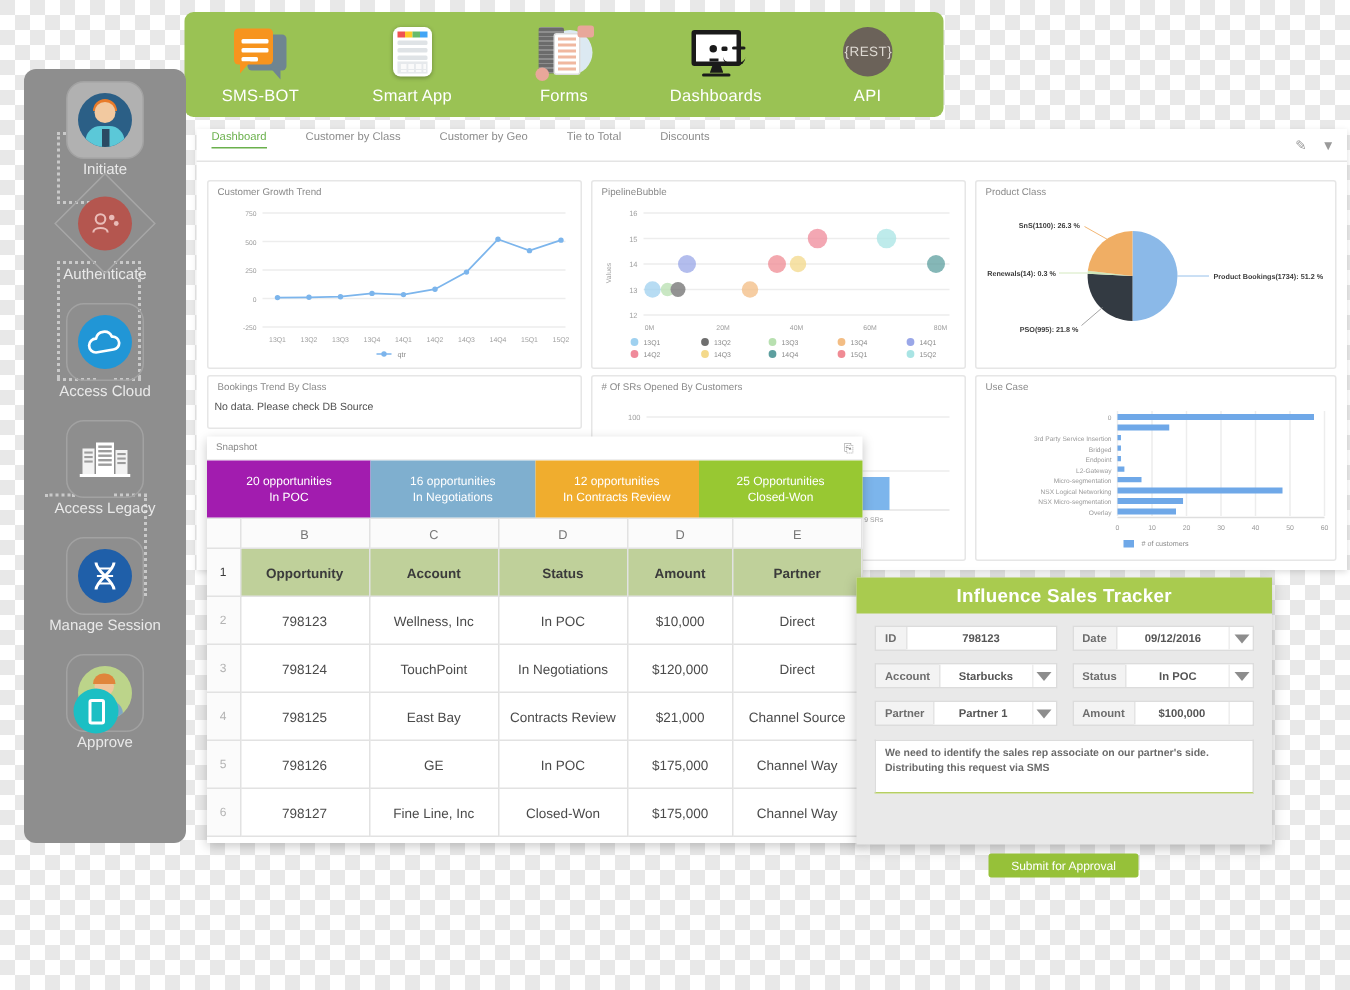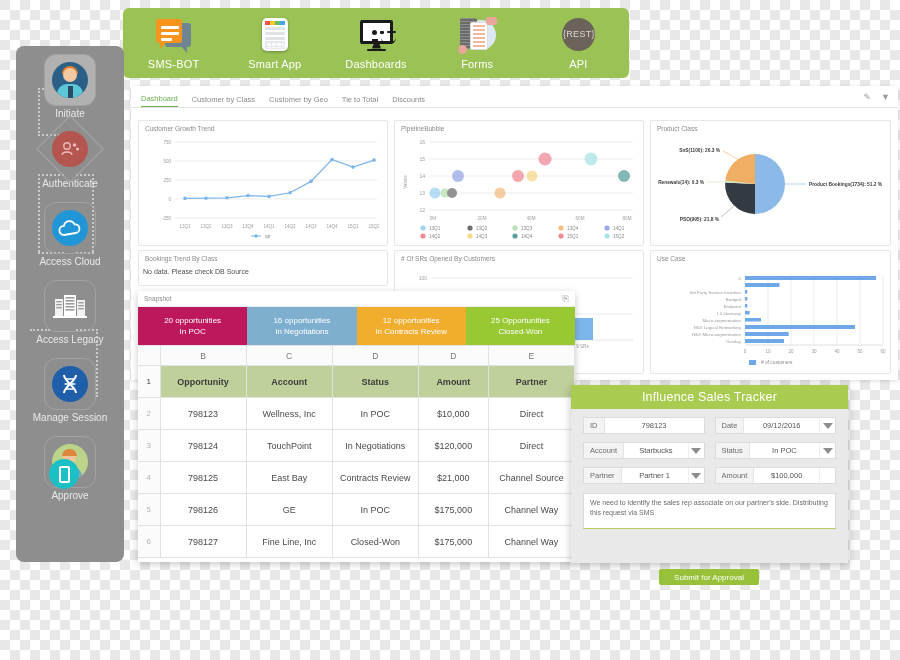--- a/index.html
+++ b/index.html
@@ -119,21 +119,21 @@
     background:#1bbfc4; display:flex;align-items:center;justify-content:center; }
   .phone-badge .ph { width:11px;height:17px;border:2px solid #fff;border-radius:2px; }
 
   .dots { position:absolute; border-top:2px dotted #c9c9c9; }
 
   
   #dashboard {
     position: absolute; left: 131px; top: 86px; width: 767px; height: 294px;
     background: #ffffff; box-shadow: 0 1px 4px rgba(0,0,0,.14);
   }
-  #tabs { height: 22px; display:flex; align-items:flex-end; gap:14px; padding-left:10px;
+  #tabs { height: 22px; display:flex; align-items:flex-start; gap:26px; padding-left:10px;
     border-bottom: 1px solid #e4e4e4; }
   .tab { font-size: 7.5px; color: #8b8b8b; padding-bottom: 3px; }
   .tab.active { color: #6ab04c; border-bottom: 1.5px solid #6ab04c; }
   #tab-icons { position:absolute; right:8px; top:6px; display:flex; gap:10px; }
   #tab-icons span { font-size: 9px; color:#9a9a9a; }
 
   .panel { position:absolute; background:#fff; border:1px solid #e6e6e6; border-radius:2px; }
   .panel-title { font-size: 6.5px; color:#8a8a8a; padding:4px 6px 0; }
 
   
@@ -142,38 +142,38 @@
   
   #snapshot {
     position:absolute; left:138px; top:291px; width:437px; height:271px;
     background:#ffffff; box-shadow: 0 2px 7px rgba(0,0,0,.22);
   }
   #snapshot-head { height:16px; display:flex; align-items:center; justify-content:space-between;
     padding:0 6px; font-size:6.5px; color:#8a8a8a; border-bottom:1px solid #eee; }
   #stage-bar { display:flex; height:38px; }
   .stage { flex:1; display:flex; flex-direction:column; align-items:center; justify-content:center;
     color:#fff; font-size:8px; line-height:11px; text-align:center; }
-  .stage.s1 { background:#be185d; }
+  .stage.s1 { background:#a21caf; }
   .stage.s2 { background:#7fafcf; }
   .stage.s3 { background:#f0ad2e; }
   .stage.s4 { background:#98c832; }
 
   #sheet { width:100%; border-collapse:collapse; table-layout:fixed; }
   #sheet col.gutter { width:22px; }
   #sheet th, #sheet td { border:1px solid #e2e2e2; text-align:center; font-size:9px; color:#4a4a4a;
     height:32px; }
   #sheet thead th { height:20px; font-size:8.5px; color:#777; background:#fbfbfb; font-weight:normal; }
   #sheet td.gutter, #sheet th.gutter { background:#fbfbfb; color:#b3b3b3; font-size:8px; border-left:none;}
   #sheet tr.hdr td { background:#bfd09a; font-weight:bold; color:#3b3b3b; }
   #sheet tr.hdr td.gutter { background:#fbfbfb; font-weight:normal; }
 
   
   #tracker {
     position:absolute; left:571px; top:385px; width:277px; height:178px;
-    background:#e9e9e9; box-shadow:0 2px 8px rgba(0,0,0,.25);
+    background:#e9e9e9; box-shadow:0 2px 8px rgba(0,0,0,.25);font-weight:bold;
   }
   #tracker-title { height:24px; background:#a9cb4f; color:#fff; font-size:12.5px;
     display:flex; align-items:center; justify-content:center; letter-spacing:.2px; }
   .tr-row { display:flex; gap:10px; padding:0 12px; margin-top:8px; }
   .field { display:flex; align-items:center; background:#f3f3f3; border:1px solid #dcdcdc;
     height:17px; font-size:7.5px; color:#6d6d6d; }
   .field .k { padding:0 6px; white-space:nowrap; }
   .field .v { background:#fff; height:100%; display:flex; align-items:center; padding:0 6px;
     color:#555; border-left:1px solid #e4e4e4; flex:1; justify-content:center; }
   .field .caret { width:16px; height:100%; background:#fff; display:flex; align-items:center;
@@ -216,50 +216,50 @@
           <b></b>
           <b></b>
           <b></b>
         </div>
       <div class="grid"></div>
     </div>
     <div class="lbl">Smart App</div>
   </div>
 
   <div class="app-tile">
+    <div class="ic ic-forms">
+      <div class="circ"></div>
+      <div class="doc1"></div>
+      <div class="doc2">
+          <b></b>
+          <b></b>
+          <b></b>
+          <b></b>
+          <b></b>
+          <b></b>
+        </div>
+      <div class="tag"></div>
+      <div class="dot"></div>
+    </div>
+    <div class="lbl">Forms</div>
+  </div>
+
+  <div class="app-tile">
     <div class="ic ic-dash">
       <div class="mon">
         <span class="pt p1"></span>
           <span class="pt p2"></span>
           <span class="pt p3"></span>
         <span class="pt p4"></span>
           <span class="pt p5"></span>
       </div>
       <div class="stand"></div>
         <div class="base"></div>
     </div>
     <div class="lbl">Dashboards</div>
-  </div>
-
-  <div class="app-tile">
-    <div class="ic ic-forms">
-      <div class="circ"></div>
-      <div class="doc1"></div>
-      <div class="doc2">
-          <b></b>
-          <b></b>
-          <b></b>
-          <b></b>
-          <b></b>
-          <b></b>
-        </div>
-      <div class="tag"></div>
-      <div class="dot"></div>
-    </div>
-    <div class="lbl">Forms</div>
   </div>
 
   <div class="app-tile">
     <div class="ic ic-api">
       <div class="circ">{REST}</div>
     </div>
     <div class="lbl">API</div>
   </div>
 </div>
 

